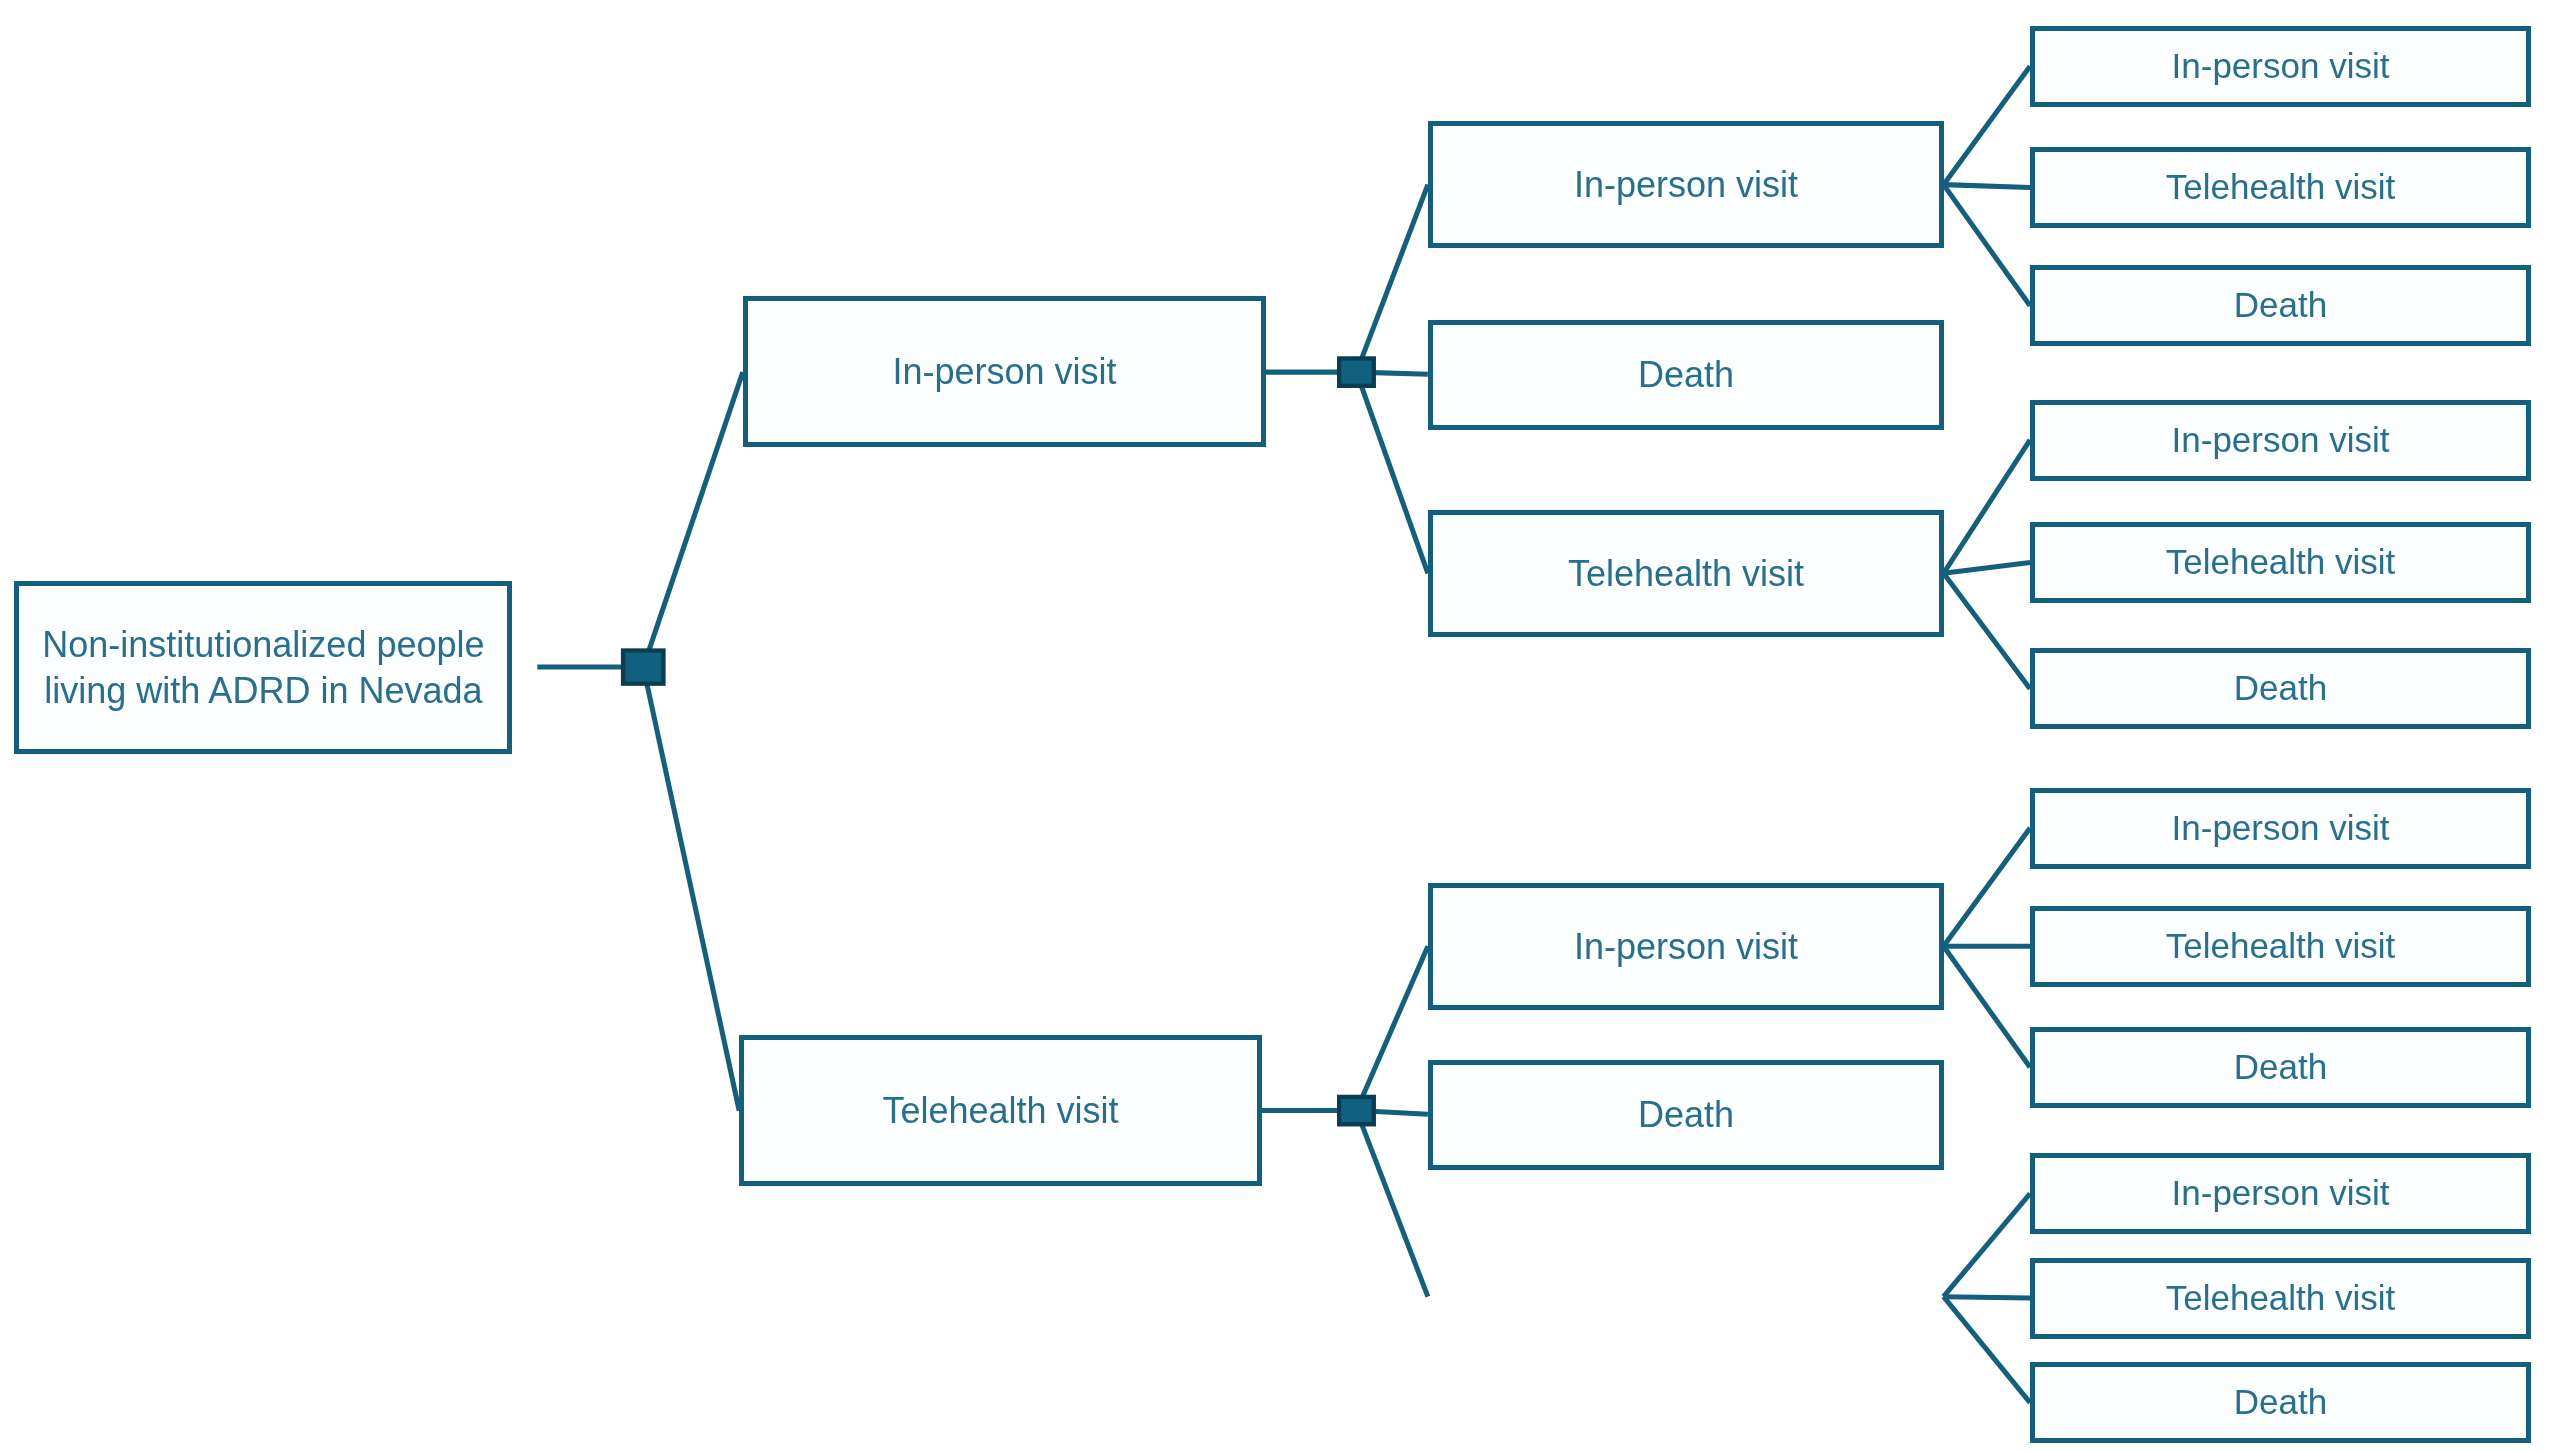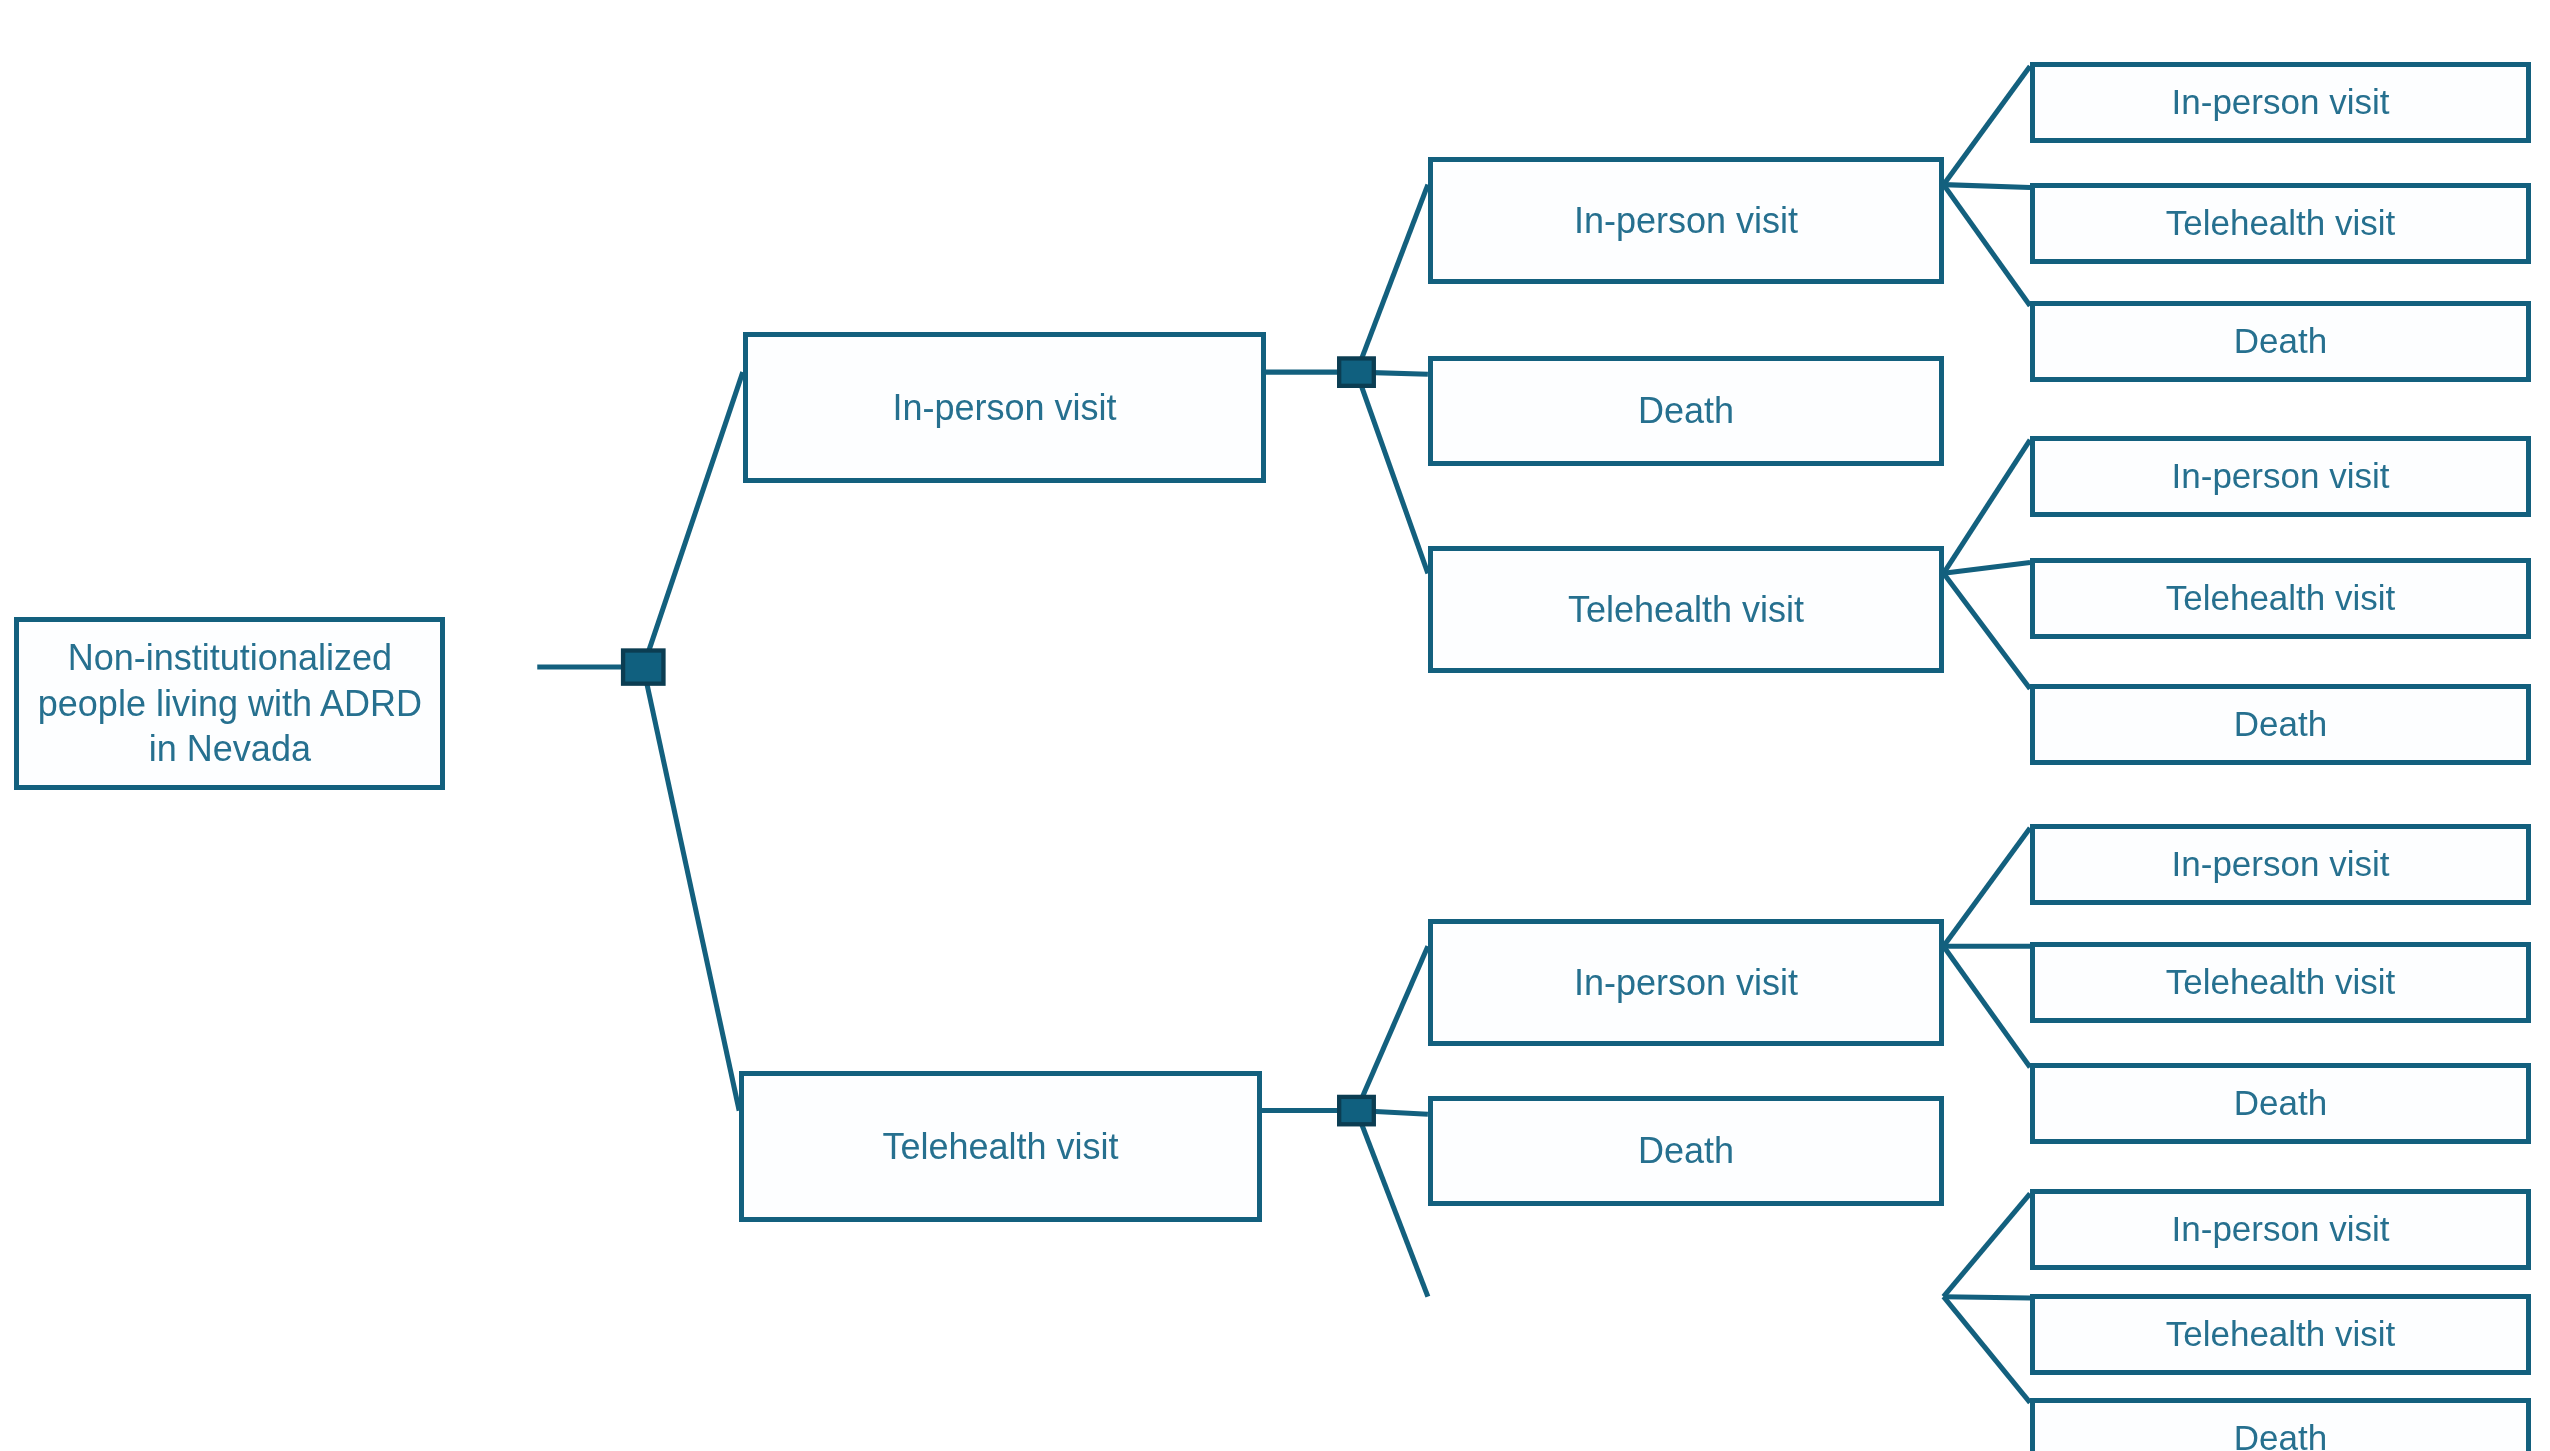--- a/index.html
+++ b/index.html
@@ -28,21 +28,20 @@
     background: #fdfeff;
     border: 5.8px solid #13607e;
     display: flex;
     align-items: center;
     justify-content: center;
     text-align: center;
     color: #26708f;
     font-size: 36px;
     line-height: 1.26;
     padding: 0 13px;
-    margin-top: 36px;
   }
   .box.small {
     border-width: 5px;
     font-size: 35px;
   }
   .box .lbl {
     display: block;
   }
 </style>
 </head>
@@ -80,21 +79,21 @@
 
     <line x1="2695" y1="1798" x2="2815" y2="1655"></line>
     <line x1="2695" y1="1798" x2="2815" y2="1800"></line>
     <line x1="2695" y1="1798" x2="2815" y2="1945"></line>
 
     <rect x="864" y="902" width="56" height="46" fill="#10607f" stroke="#0b3d52" stroke-width="6"></rect>
     <rect x="1857" y="497" width="48" height="38" fill="#10607f" stroke="#0b3d52" stroke-width="6"></rect>
     <rect x="1857" y="1521" width="48" height="38" fill="#10607f" stroke="#0b3d52" stroke-width="6"></rect>
   </svg>
 
-  <div class="box" style="left:14.4px; top:581px; width:431px; height:173px;">
+  <div class="box" style="left:14.4px; top:581px; width:498px; height:173px;">
     <span class="lbl">Non-institutionalized people living with ADRD in Nevada</span>
   </div>
 
   <div class="box" style="left:743px; top:296px; width:523px; height:151px;">
     <span class="lbl">In-person visit</span>
   </div>
   <div class="box" style="left:739px; top:1035px; width:523px; height:151px;">
     <span class="lbl">Telehealth visit</span>
   </div>
 

